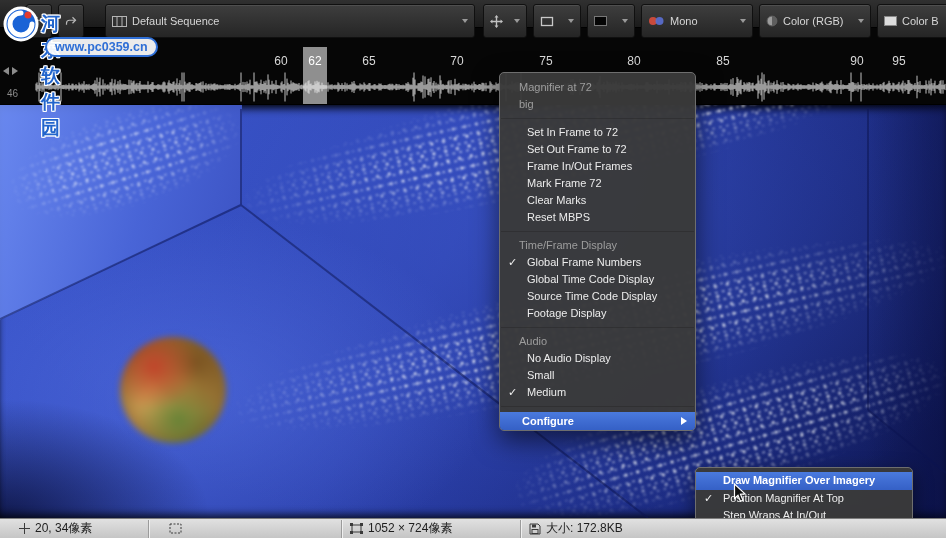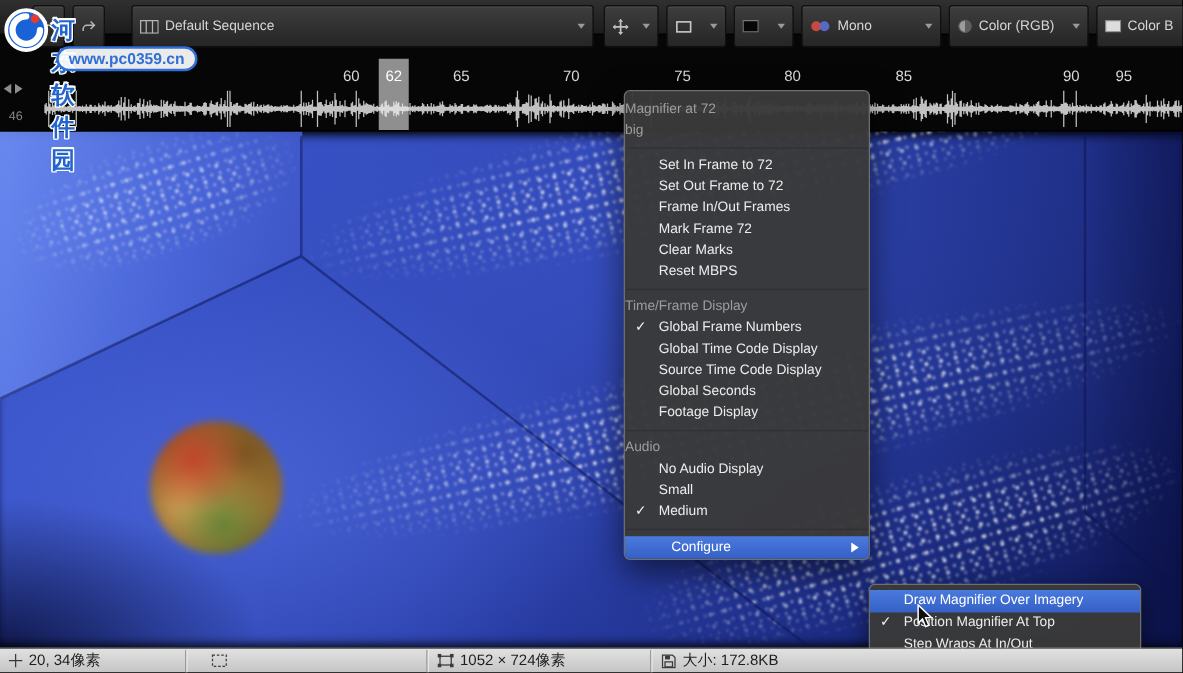--- a/index.html
+++ b/index.html
@@ -58,33 +58,33 @@
       radial-gradient(circle at 55% 78%, rgba(92,130,52,.85), transparent 42%),
       radial-gradient(circle at 30% 62%, rgba(222,172,92,.9), transparent 52%),
       radial-gradient(circle at 58% 45%, #caa54e 0%, #7a5a28 70%, #3a2a12 100%);
     filter:blur(3px)}
   .edges{position:absolute;left:0;top:0}
 
   
   .cmenu{position:absolute;left:499px;top:72px;width:197px;padding:6px 0 0 0;
     background:rgba(58,58,58,.97);border:1px solid #6e6e6e;border-radius:5px;
     box-shadow:0 10px 26px rgba(0,0,0,.55);z-index:80;font-size:11px}
-  .mh{height:17px;line-height:17px;color:#9d9d9d}
+  .mh{height:17px;line-height:17px;padding-left:19px;color:#9d9d9d}
   .mi{position:relative;height:17px;line-height:17px;padding-left:27px;color:#ececec;cursor:default}
   .mi.checked::before{content:"✓";position:absolute;left:8px;top:0;color:#f2f2f2;font-size:11px}
   .sep{height:1px;margin:5px 1px;background:rgba(0,0,0,.45);border-bottom:1px solid rgba(255,255,255,.08)}
-  .mi.configure{height:18px;line-height:18px;padding-left:37px;margin-top:5px;border-radius:0 0 4px 4px;
-    background:linear-gradient(#4a7ade,#3560c6);color:#fff;font-weight:normal}
+  .mi.configure{height:18px;line-height:18px;padding-left:22px;margin-top:5px;border-radius:0 0 4px 4px;
+    background:linear-gradient(#4a7ade,#3560c6);color:#fff;font-weight:bold}
   .subarrow{position:absolute;right:8px;top:5px;width:0;height:0;
     border-top:4px solid transparent;border-bottom:4px solid transparent;border-left:6px solid #fff}
   .smenu{position:absolute;left:695px;top:467px;width:218px;height:64px;padding-top:4px;overflow:hidden;
     background:rgba(58,58,58,.97);border:1px solid #6e6e6e;border-radius:5px 5px 0 0;
     box-shadow:0 6px 18px rgba(0,0,0,.5);z-index:82;font-size:11px}
   .smenu .mi{height:17.5px;line-height:17.5px}
-  .smenu .mi.highlight{background:linear-gradient(#4a7ade,#3560c6);color:#fff;font-weight:normal}
+  .smenu .mi.highlight{background:linear-gradient(#4a7ade,#3560c6);color:#fff;font-weight:bold}
 
   
   .statusbar{position:absolute;left:0;bottom:0;width:946px;height:20px;
     background:linear-gradient(#e1e1e1,#c5c5c5);border-top:1px solid #7d7d7d;
     color:#1e1e1e;font-size:12px;z-index:90}
   .sb-item{position:absolute;top:0;height:19px;display:flex;align-items:center;gap:5px}
   .sb-div{position:absolute;top:1px;width:1px;height:18px;background:#9b9b9b;box-shadow:1px 0 0 #efefef}
 
   
   .watermark{position:absolute;left:0;top:0;z-index:45;pointer-events:none}
@@ -203,21 +203,21 @@
       <path d="M241 4 V100"></path>
       <path d="M241 100 L0 214"></path>
       <path d="M241 100 L648 413"></path>
       <path d="M868 4 V305"></path>
       <path d="M868 305 L946 368"></path>
     </g>
   </svg>
 </div>
 
 <div class="statusbar">
-  <div class="sb-item" style="left:7px">
+  <div class="sb-item" style="left:19px">
     <svg width="11" height="11">
         <path d="M5.5 0V11 M0 5.5H11" stroke="#3a3a3a"></path>
       </svg>
     <span>20, 34像素</span>
   </div>
   <div class="sb-div" style="left:148px"></div>
   <div class="sb-item" style="left:169px">
     <svg width="13" height="11">
         <rect x="1" y="1" width="11" height="9" fill="none" stroke="#3a3a3a" stroke-dasharray="2 1.5"></rect>
       </svg>
@@ -262,21 +262,20 @@
   <div class="mi">Set Out Frame to 72</div>
   <div class="mi">Frame In/Out Frames</div>
   <div class="mi">Mark Frame 72</div>
   <div class="mi">Clear Marks</div>
   <div class="mi">Reset MBPS</div>
   <div class="sep"></div>
   <div class="mh">Time/Frame Display</div>
   <div class="mi checked">Global Frame Numbers</div>
   <div class="mi">Global Time Code Display</div>
   <div class="mi">Source Time Code Display</div>
-  <div class="mi">Global Seconds</div>
   <div class="mi">Footage Display</div>
   <div class="sep"></div>
   <div class="mh">Audio</div>
   <div class="mi">No Audio Display</div>
   <div class="mi">Small</div>
   <div class="mi checked">Medium</div>
   <div class="sep"></div>
   <div class="mi configure">
     <span>Configure</span>
     <span class="subarrow"></span>

